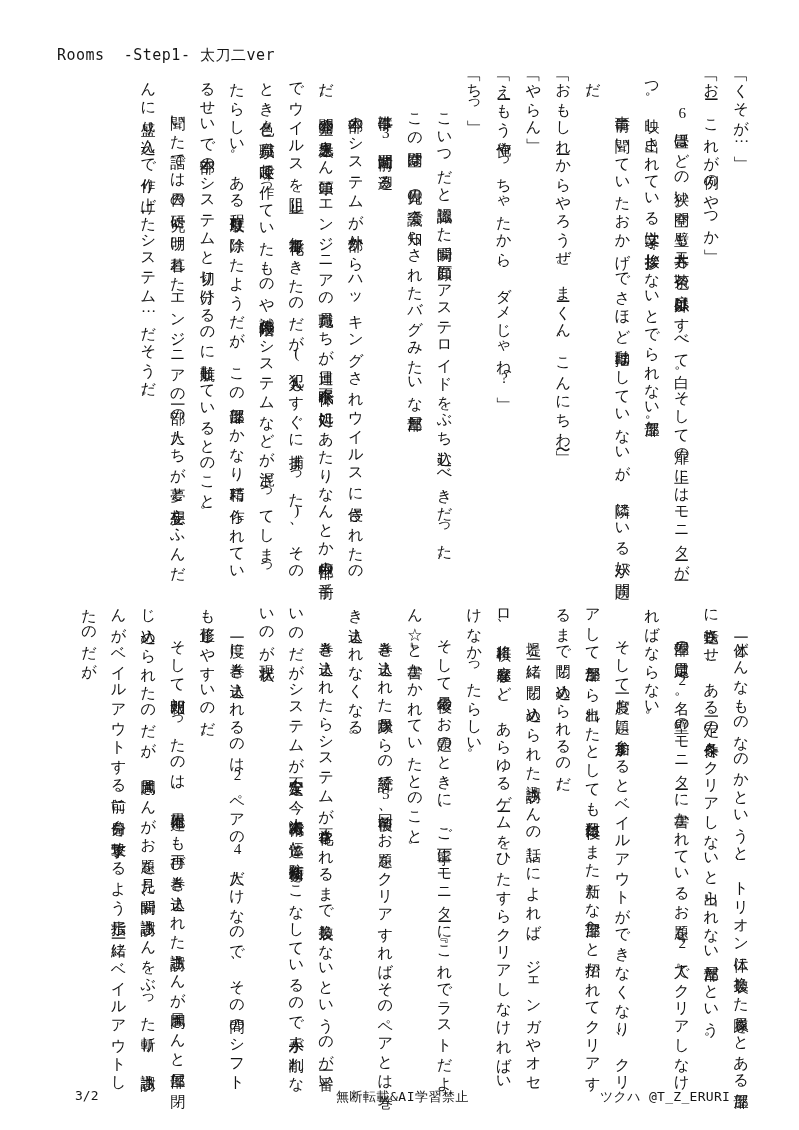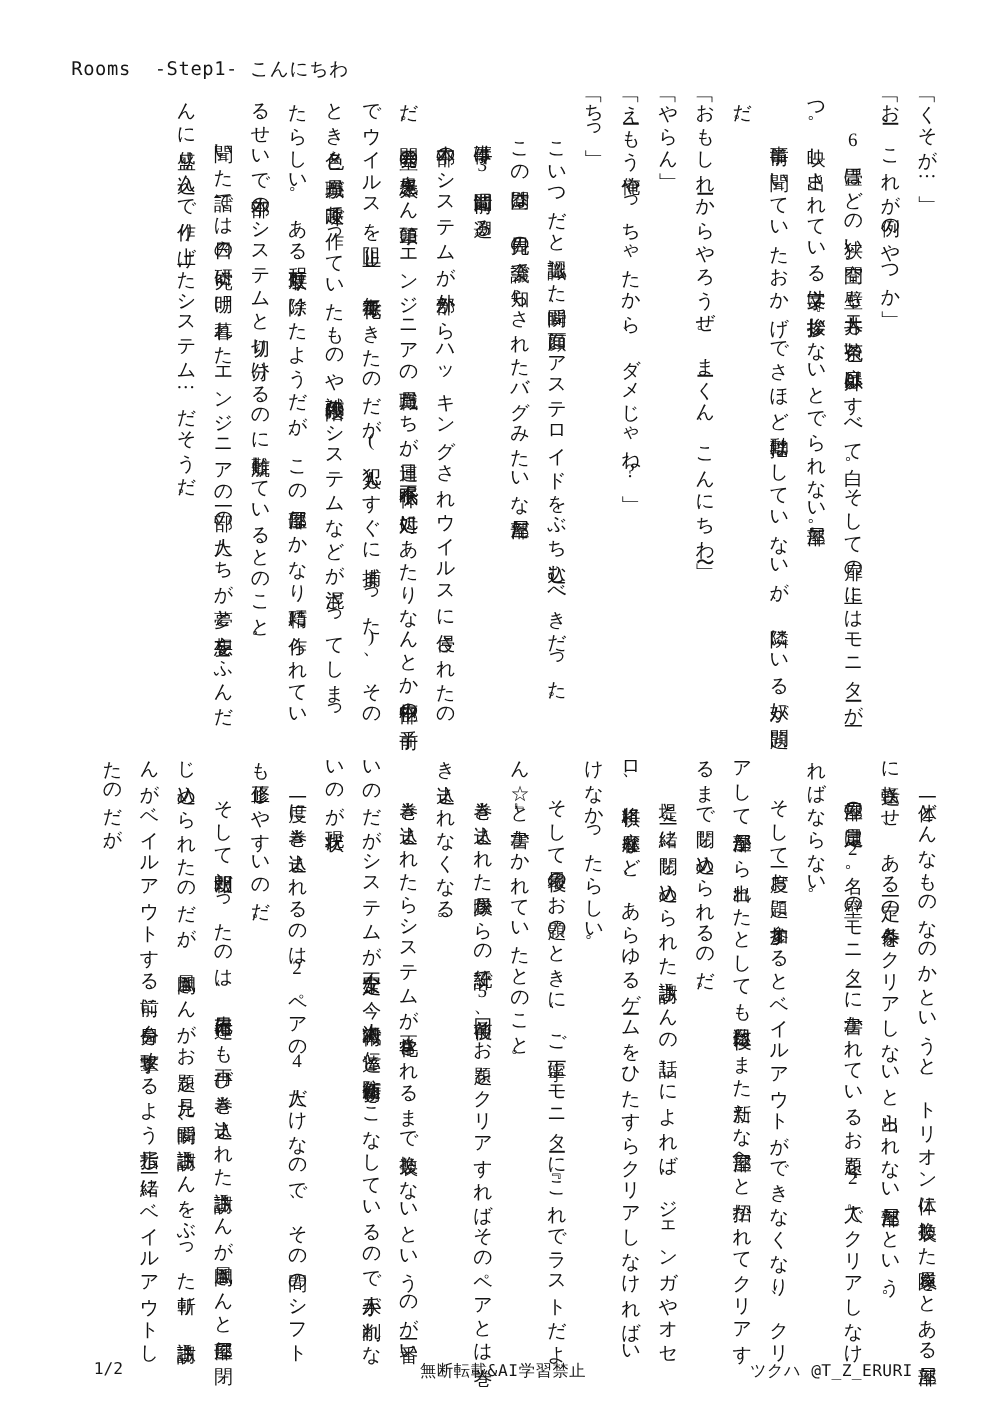--- a/index.html
+++ b/index.html
@@ -86,21 +86,21 @@
   }
   #footer-page   { left: 75px;  top: 0; }
   #footer-notice { left: 336px; top: 0; letter-spacing: 0.5px; }
   #footer-credit { left: 600px; top: 0; letter-spacing: 0.3px; text-align: center; }
 </style>
 </head>
 <body>
 
 <div id="page">
 
-  <div id="header">Rooms  -Step1- こんにちわ</div>
+  <div id="header">Rooms  -Step1- 太刀二ver</div>
 
   <div class="vblock" id="block-top">
       <p class="speech">「くそが…」</p>
       <p class="speech">「おー、これが例のやつか」</p>
       <p class="indent">　6畳ほどの狭い空間。壁も天井も茶色い扉以外はすべて白。そして扉の上にはモニターが一つ。映し出されている文字は『挨拶しないとでられない部屋』。</p>
       <p class="indent">　事前に聞いていたおかげでさほど動揺はしていないが、隣にいる奴が問題だ。</p>
       <p class="speech">「おもしれーからやろうぜ。まーくん、こんにちわ〜」</p>
       <p class="speech">「やらん」</p>
       <p class="speech">「えーもう俺やっちゃたから、ダメじゃね?」</p>
       <p class="speech">「ちっ」</p>
@@ -117,18 +117,18 @@
       <p class="indent">　そして一度お題に参加するとベイルアウトができなくなり、クリアして部屋から出れたとしても数日後にまた新たな部屋へと招かれてクリアするまで閉じ込められるのだ。</p>
       <p class="indent">　堤と一緒に閉じ込められた諏訪さんの話しによれば、ジェンガやオセロ、将棋に麻雀など、あらゆるゲームをひたすらクリアしなければいけなかったらしい。</p>
       <p class="indent">　そして最後のお題のときに、ご丁寧にモニターに『これでラストだよん☆』と書かかれていたとのこと。</p>
       <p class="indent">　巻き込まれた隊員からの統計で5回前後、お題をクリアすればそのペアとは巻き込まれなくなる。</p>
       <p class="indent">　巻き込まれたらシステムが正常化されるまで換装しないというのが一番いいのだがシステムが不安定な今、人海戦術で伝達と防衛任務をこなしているので人手が削れないのが現状だ。</p>
       <p class="indent">　一度に巻き込まれるのは2ペアの4人だけなので、その間のシフトも修正しやすいのだ。</p>
       <p class="indent">　そして朗報だったのは、先日不運にも再び巻き込まれた諏訪さんが風間さんと部屋に閉じ込められたのだが、風間さんがお題を見た瞬間、諏訪さんをぶった斬り、諏訪さんがベイルアウトする前に自分を攻撃するよう指示し一緒にベイルアウトしたのだが、</p>
     </div>
 
   <div id="footer">
-    <div class="footer-cell" id="footer-page">1/2</div>
+    <div class="footer-cell" id="footer-page">3/2</div>
     <div class="footer-cell" id="footer-notice">無断転載&amp;AI学習禁止</div>
     <div class="footer-cell" id="footer-credit">ツクハ @T_Z_ERURI</div>
   </div>
 
 </div>
 
 </body></html>

